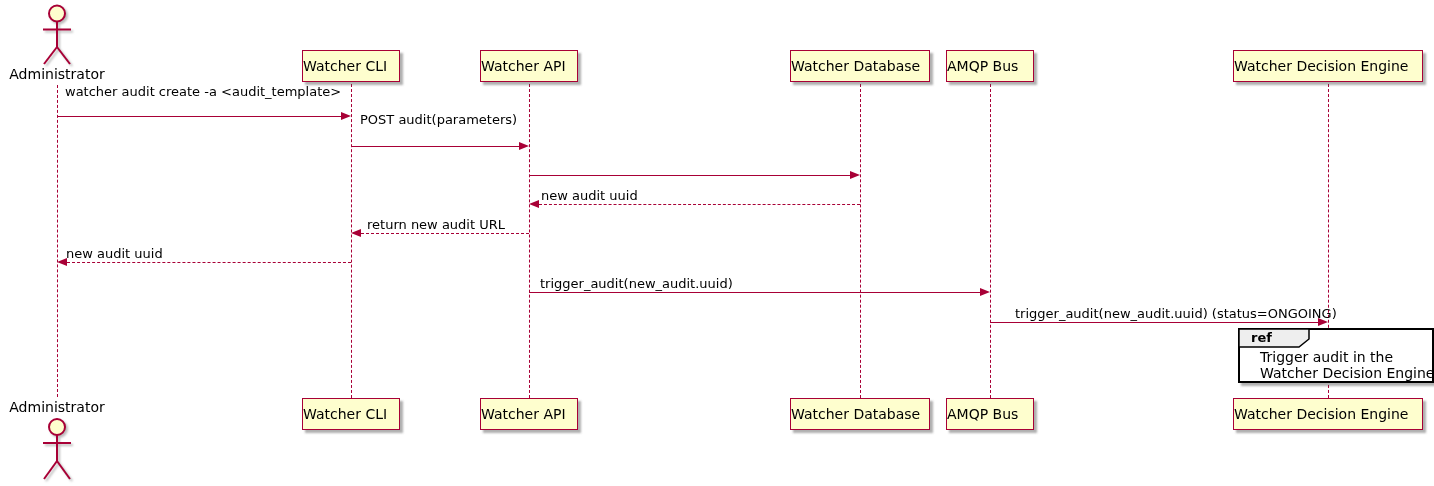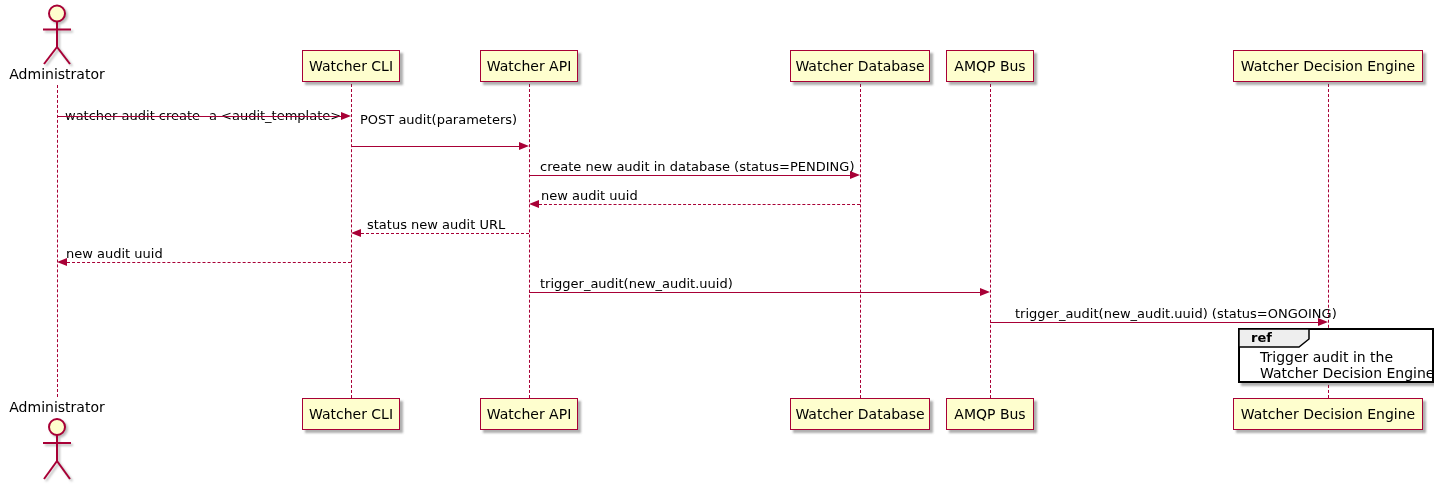--- a/index.html
+++ b/index.html
@@ -6,21 +6,21 @@
   body{font-family:"DejaVu Sans", sans-serif; color:#000;}
   #diagram{position:relative;width:1434px;height:486px;background:#fff;overflow:hidden;}
 
   
   .lifeline{position:absolute;width:0;border-left:1px dashed #A80036;}
 
   
   .pbox{
     position:absolute;height:32px;box-sizing:border-box;
     background:#FEFECE;border:1.5px solid #A80036;
-    display:flex;align-items:center;justify-content:center;
+    display:flex;align-items:center;
     font-size:14px;white-space:nowrap;
     box-shadow:3px 3px 2px rgba(80,80,80,0.45);
     z-index:3;
   }
 
   
   .actor-svg{position:absolute;z-index:3;filter:drop-shadow(2px 2px 1px rgba(120,120,120,0.5));}
   .actor-label{position:absolute;transform:translateX(-50%);font-size:14px;white-space:nowrap;z-index:3;}
 
   
@@ -72,37 +72,36 @@
   <div class="pbox" style="left:790px;top:50px;width:140px">
       <span>Watcher Database</span>
     </div>
   <div class="pbox" style="left:946px;top:50px;width:88px">
       <span>AMQP Bus</span>
     </div>
   <div class="pbox" style="left:1233px;top:50px;width:190px">
       <span>Watcher Decision Engine</span>
     </div>
 
-  <div class="msg-label" style="left:65px;top:108px">watcher audit create -a &lt;audit_template&gt;</div>
+  <div class="msg-label" style="left:65px;top:84px">watcher audit create -a &lt;audit_template&gt;</div>
   <div class="msg-line solid" style="left:57px;top:116px;width:285px"></div>
   <div class="arrow right" style="left:341px;top:112px"></div>
 
   <div class="msg-label" style="left:360px;top:112px">POST audit(parameters)</div>
   <div class="msg-line solid" style="left:351px;top:146px;width:169px"></div>
   <div class="arrow right" style="left:519px;top:142px"></div>
 
-  <div class="msg-label" style="left:540px;top:159px">create new audit in database (status=PENDING)</div>
   <div class="msg-line solid" style="left:529px;top:175px;width:322px"></div>
   <div class="arrow right" style="left:850px;top:171px"></div>
 
   <div class="msg-label" style="left:541px;top:188px">new audit uuid</div>
   <div class="msg-line dotted" style="left:539px;top:204px;width:321px"></div>
   <div class="arrow left" style="left:529px;top:200px"></div>
 
-  <div class="msg-label" style="left:367px;top:217px">status new audit URL</div>
+  <div class="msg-label" style="left:367px;top:217px">return new audit URL</div>
   <div class="msg-line dotted" style="left:361px;top:233px;width:168px"></div>
   <div class="arrow left" style="left:351px;top:229px"></div>
 
   <div class="msg-label" style="left:66px;top:246px">new audit uuid</div>
   <div class="msg-line dotted" style="left:67px;top:262px;width:284px"></div>
   <div class="arrow left" style="left:57px;top:258px"></div>
 
   <div class="msg-label" style="left:540px;top:276px">trigger_audit(new_audit.uuid)</div>
   <div class="msg-line solid" style="left:529px;top:292px;width:451px"></div>
   <div class="arrow right" style="left:980px;top:288px"></div>

